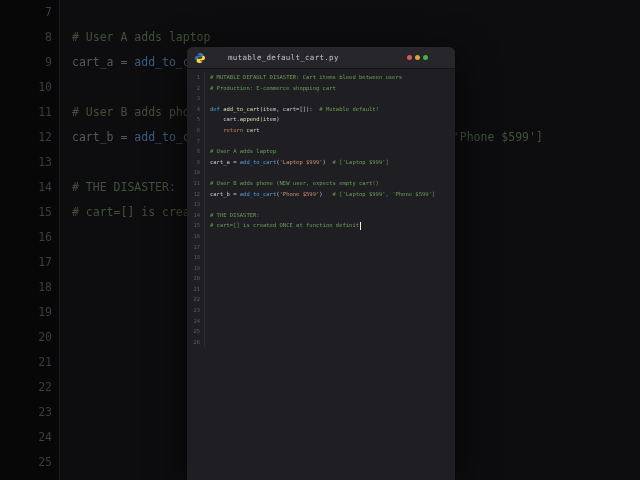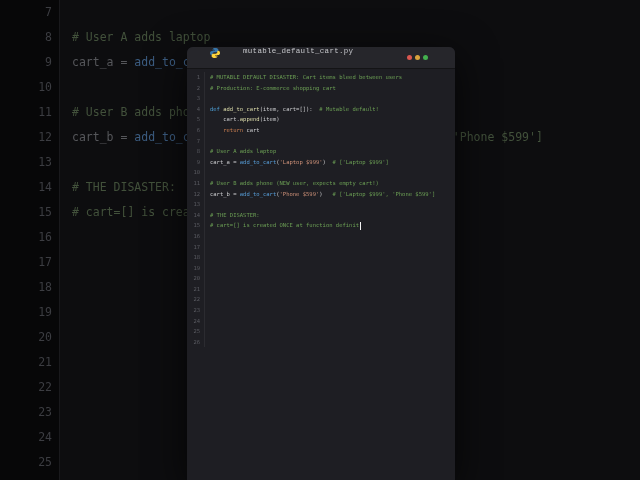--- a/index.html
+++ b/index.html
@@ -14,22 +14,22 @@
     color:#3c3d42;background:#070708;border-right:1px solid #19191c;}
   #bg-editor .code{padding-left:12px;white-space:pre;}
   #bg-editor .tk-comment{color:#42513b;}
   #bg-editor .tk-plain{color:#56575b;}
   #bg-editor .tk-call{color:#3c5d82;}
   #bg-editor .tk-str{color:#6f5643;}
   
   #window{position:absolute;left:187px;top:47px;width:268px;height:433px;
     background:#1e1e23;border-radius:6px 6px 0 0;
     box-shadow:0 10px 40px rgba(0,0,0,.7);overflow:hidden;}
-  #titlebar{height:21px;display:flex;background:#26262b;
-    border-bottom:1px solid #141416;padding-left:22px;position:relative;font-family:Liberation Mono, monospace;}
+  #titlebar{height:21px;display:flex;align-items:center;background:#26262b;
+    border-bottom:1px solid #141416;padding-left:7px;position:relative;}
   #titlebar .title{margin-left:22px;font-size:7.5px;letter-spacing:.3px;color:#c5c6ca;}
   #dots{position:absolute;right:27px;top:8px;display:flex;gap:3px;}
   #dots .dot{width:5px;height:5px;border-radius:50%;}
   #fw-lines{padding-top:3px;}
   #window .row{display:flex;height:10.6px;line-height:10.6px;font-size:5.5px;white-space:pre;}
   #window .ln{flex:0 0 18px;box-sizing:border-box;text-align:right;padding-right:4px;
     color:#595a60;border-right:1px solid #2b2b30;}
   #window .code{padding-left:5px;white-space:pre;}
   #window .tk-comment{color:#6b9e54;}
   #window .tk-kw{color:#4d9fd6;}

